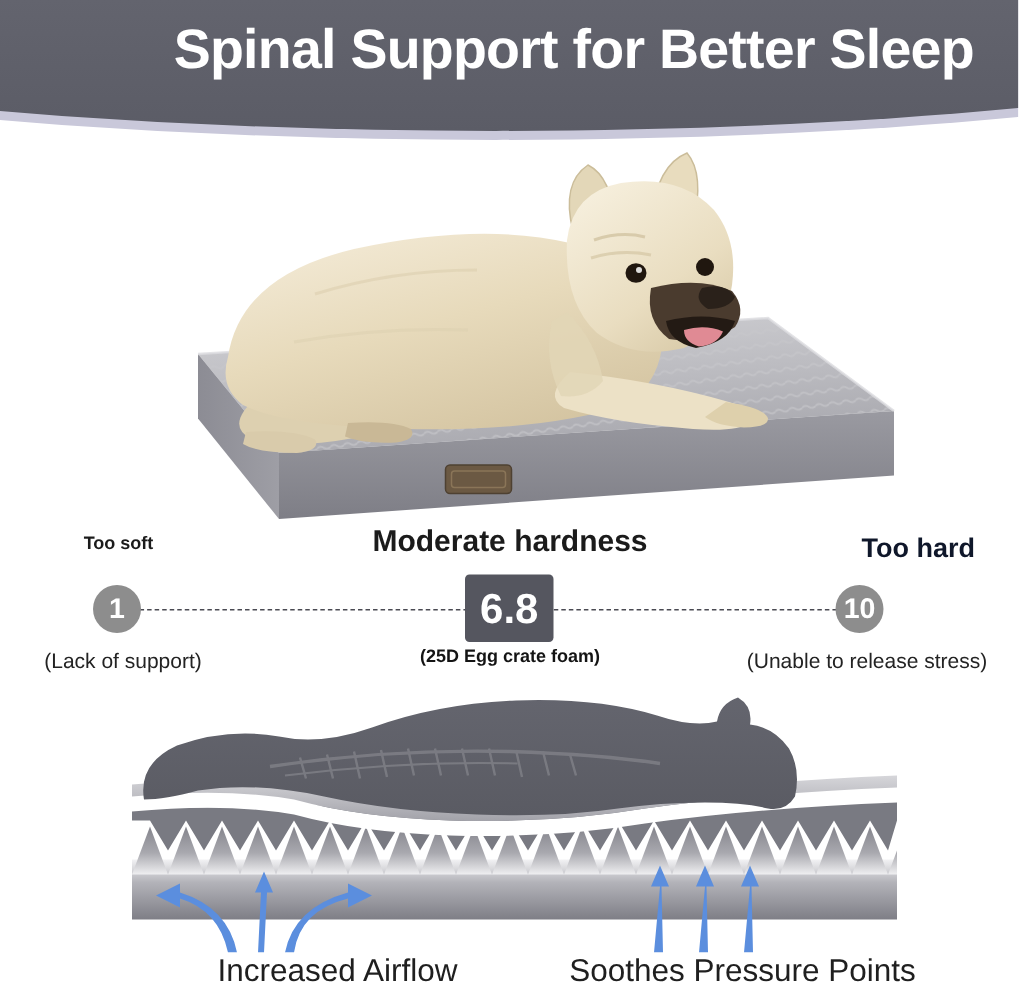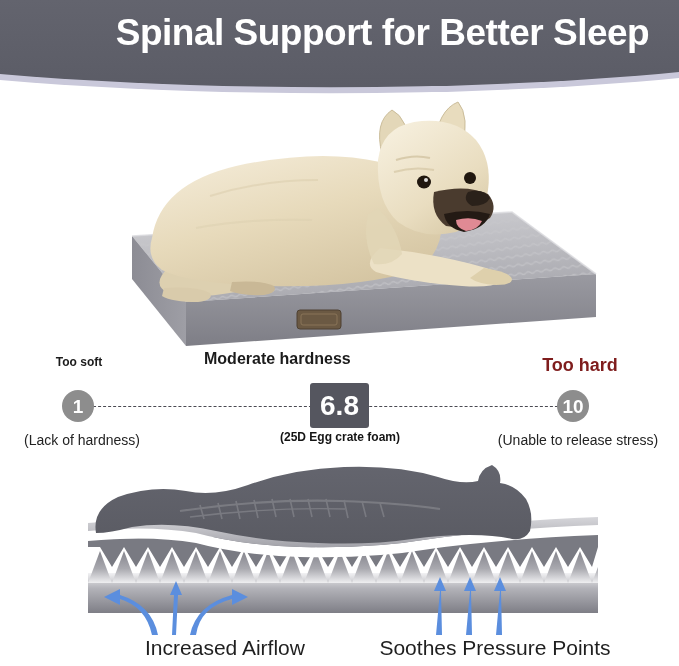--- a/index.html
+++ b/index.html
@@ -65,27 +65,27 @@
     width: 679px;
     height: 28px;
   }
   .lbl-soft {
     position: absolute; left: 14px; top: 3px;
     width: 130px; text-align: center;
     font-size: 12px; font-weight: bold; color: #1b1b1b;
   }
   .lbl-moderate {
     position: absolute; left: 204px; top: -2px;
-    width: 272px; 
-    font-size: 16px; font-weight: bold; color: #1b1b1b;
+    width: 272px; text-align: center;
+    font-size: 20px; font-weight: bold; color: #1b1b1b;
   }
   .lbl-hard {
     position: absolute; left: 510px; top: 3px;
-    width: 140px; text-align: center;
-    font-size: 18px; font-weight: bold; color: #7f1d1d;
+    width: 140px; text-align: right;
+    font-size: 18px; font-weight: bold; color: #0f172a;
   }
 
   .track {
     position: absolute;
     left: 78px; top: 54px;
     width: 495px;
     height: 0;
     border-top: 1px dashed #4a4a52;
   }
   .marker {
@@ -267,21 +267,21 @@
       <div class="lbl-soft">Too soft</div>
       <div class="lbl-moderate">Moderate hardness</div>
       <div class="lbl-hard">Too hard</div>
     </div>
 
     <div class="track"></div>
     <div class="marker m-left">1</div>
     <div class="badge">6.8</div>
     <div class="marker m-right">10</div>
 
-    <div class="sub-soft">(Lack of hardness)</div>
+    <div class="sub-soft">(Lack of support)</div>
     <div class="sub-moderate">(25D Egg crate foam)</div>
     <div class="sub-hard">(Unable to release stress)</div>
   </div>
 
   <div class="diagram">
     <svg class="diagram-svg" width="679" height="180" viewBox="0 0 679 180">
       <defs>
         <linearGradient id="baseGrad" x1="0" y1="0" x2="0" y2="1">
           <stop offset="0%" stop-color="#f2f2f4"></stop>
           <stop offset="38%" stop-color="#b3b3b9"></stop>

